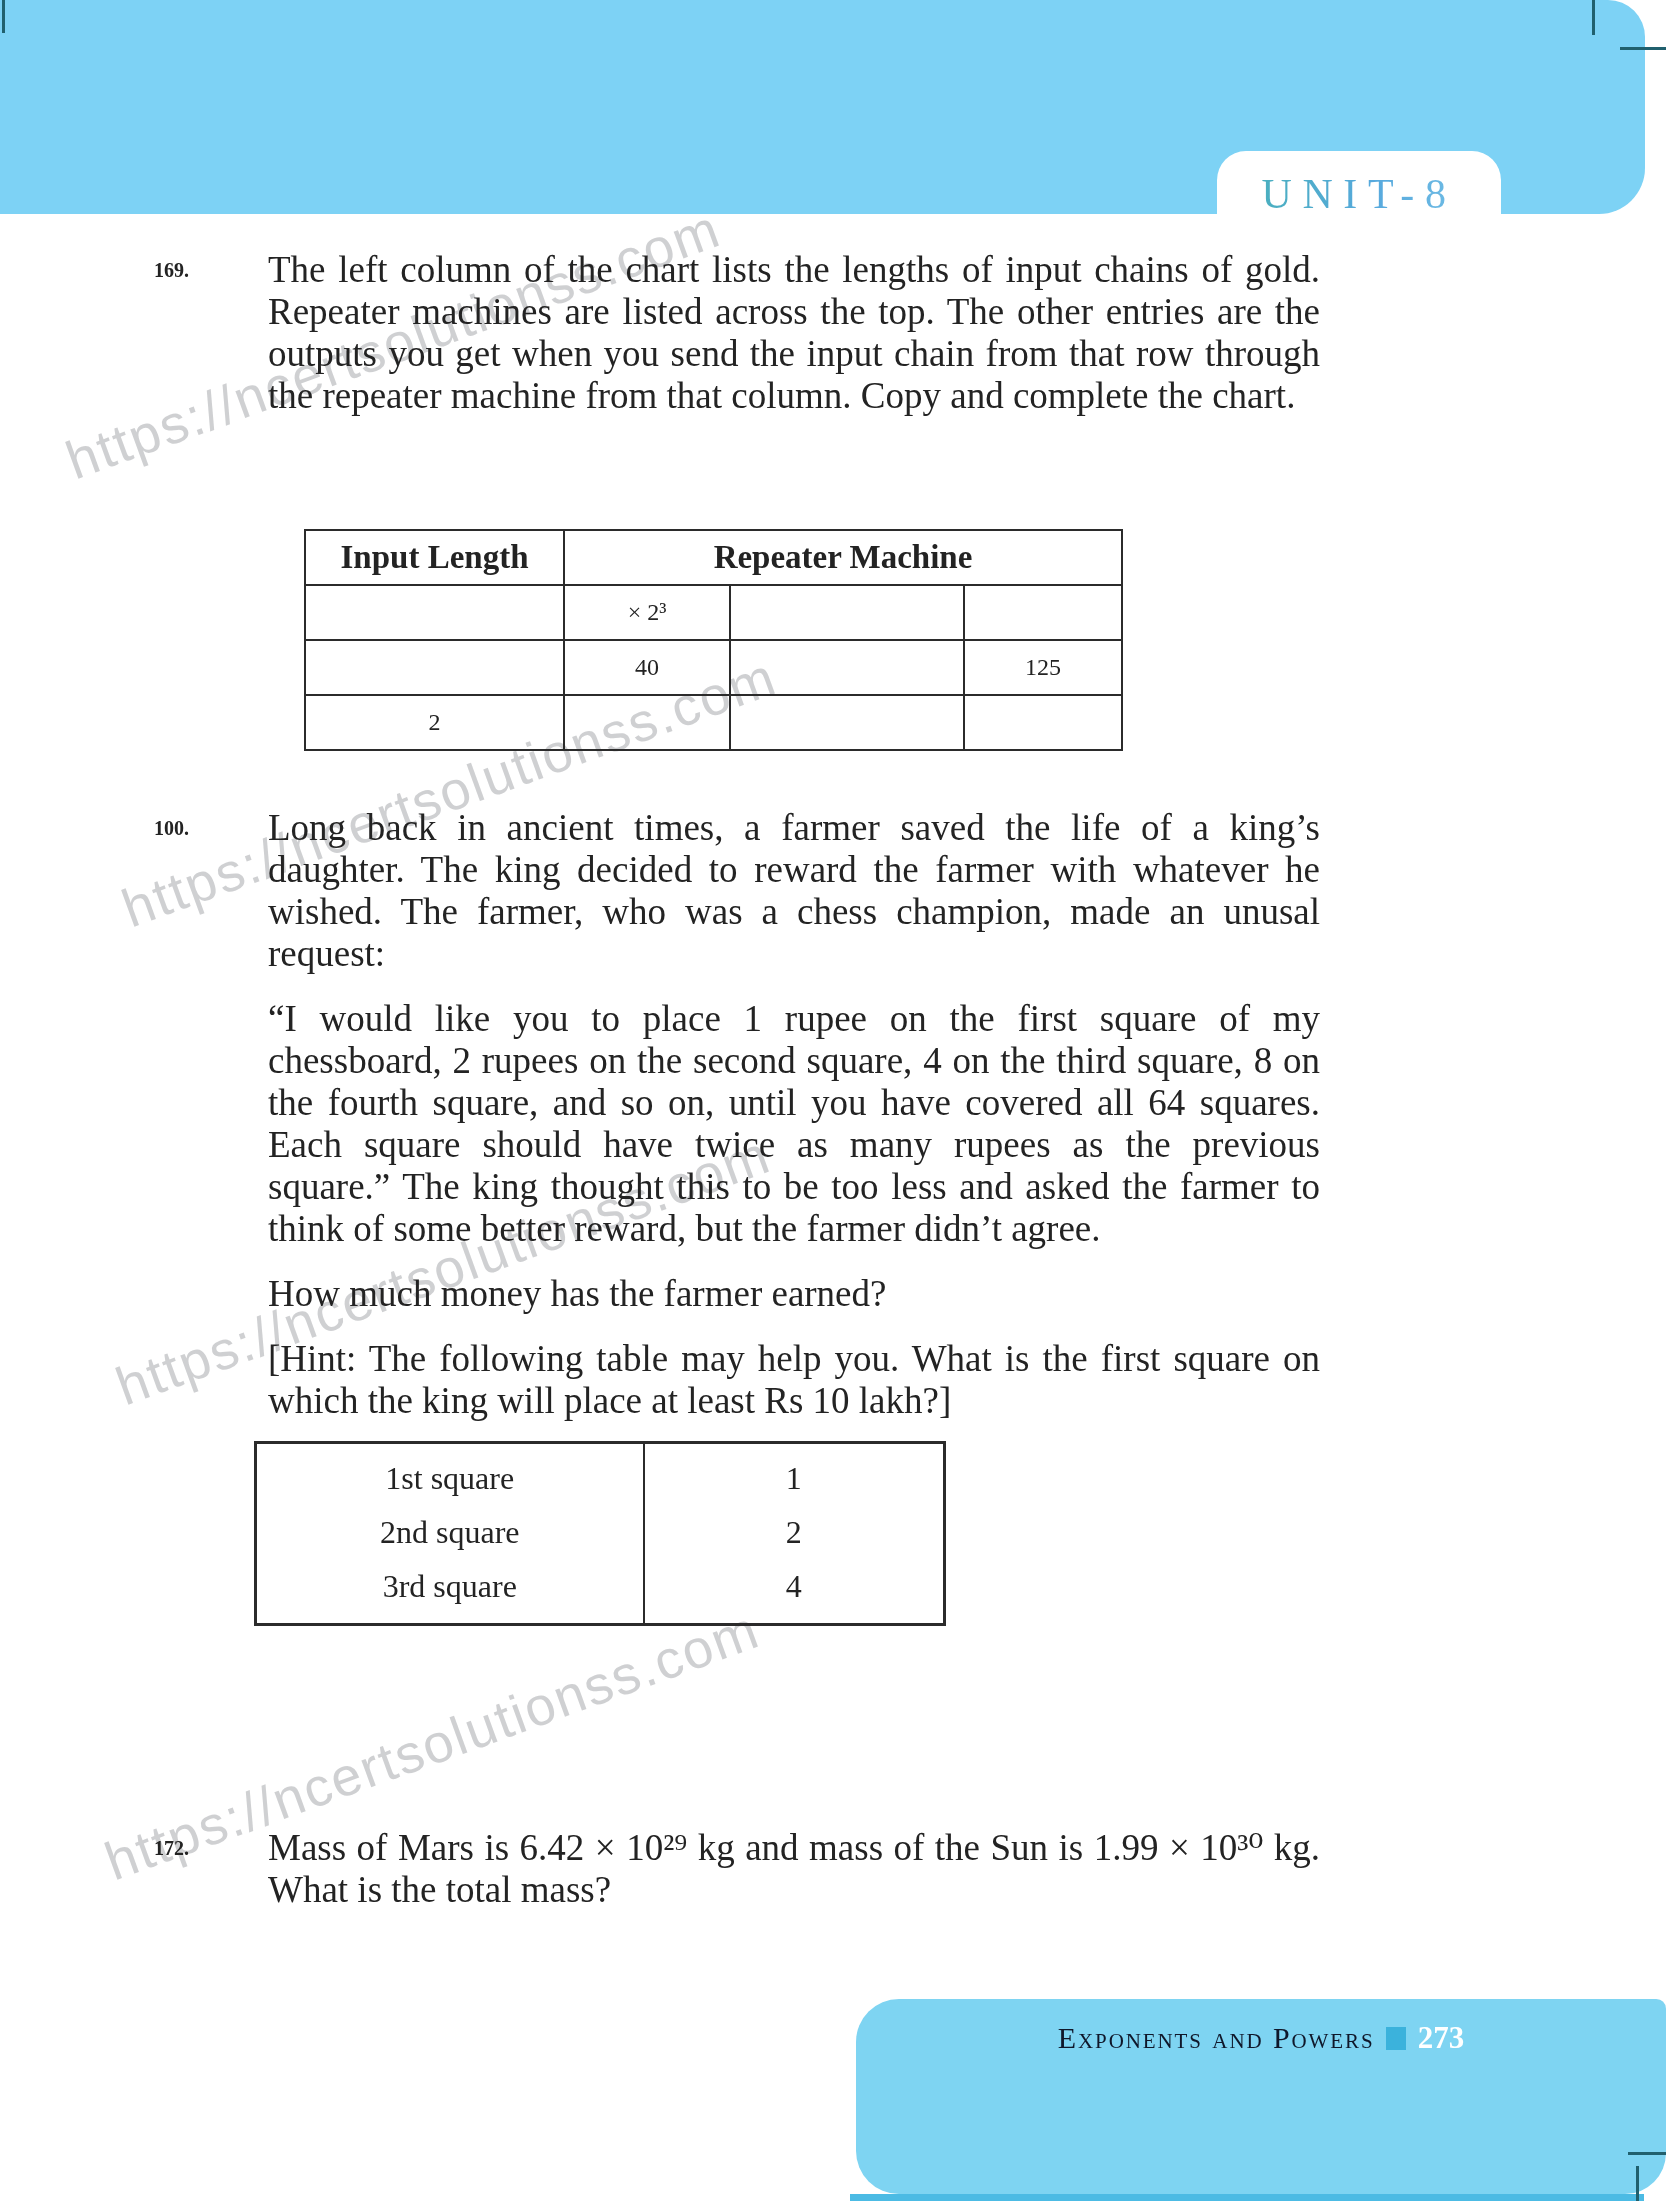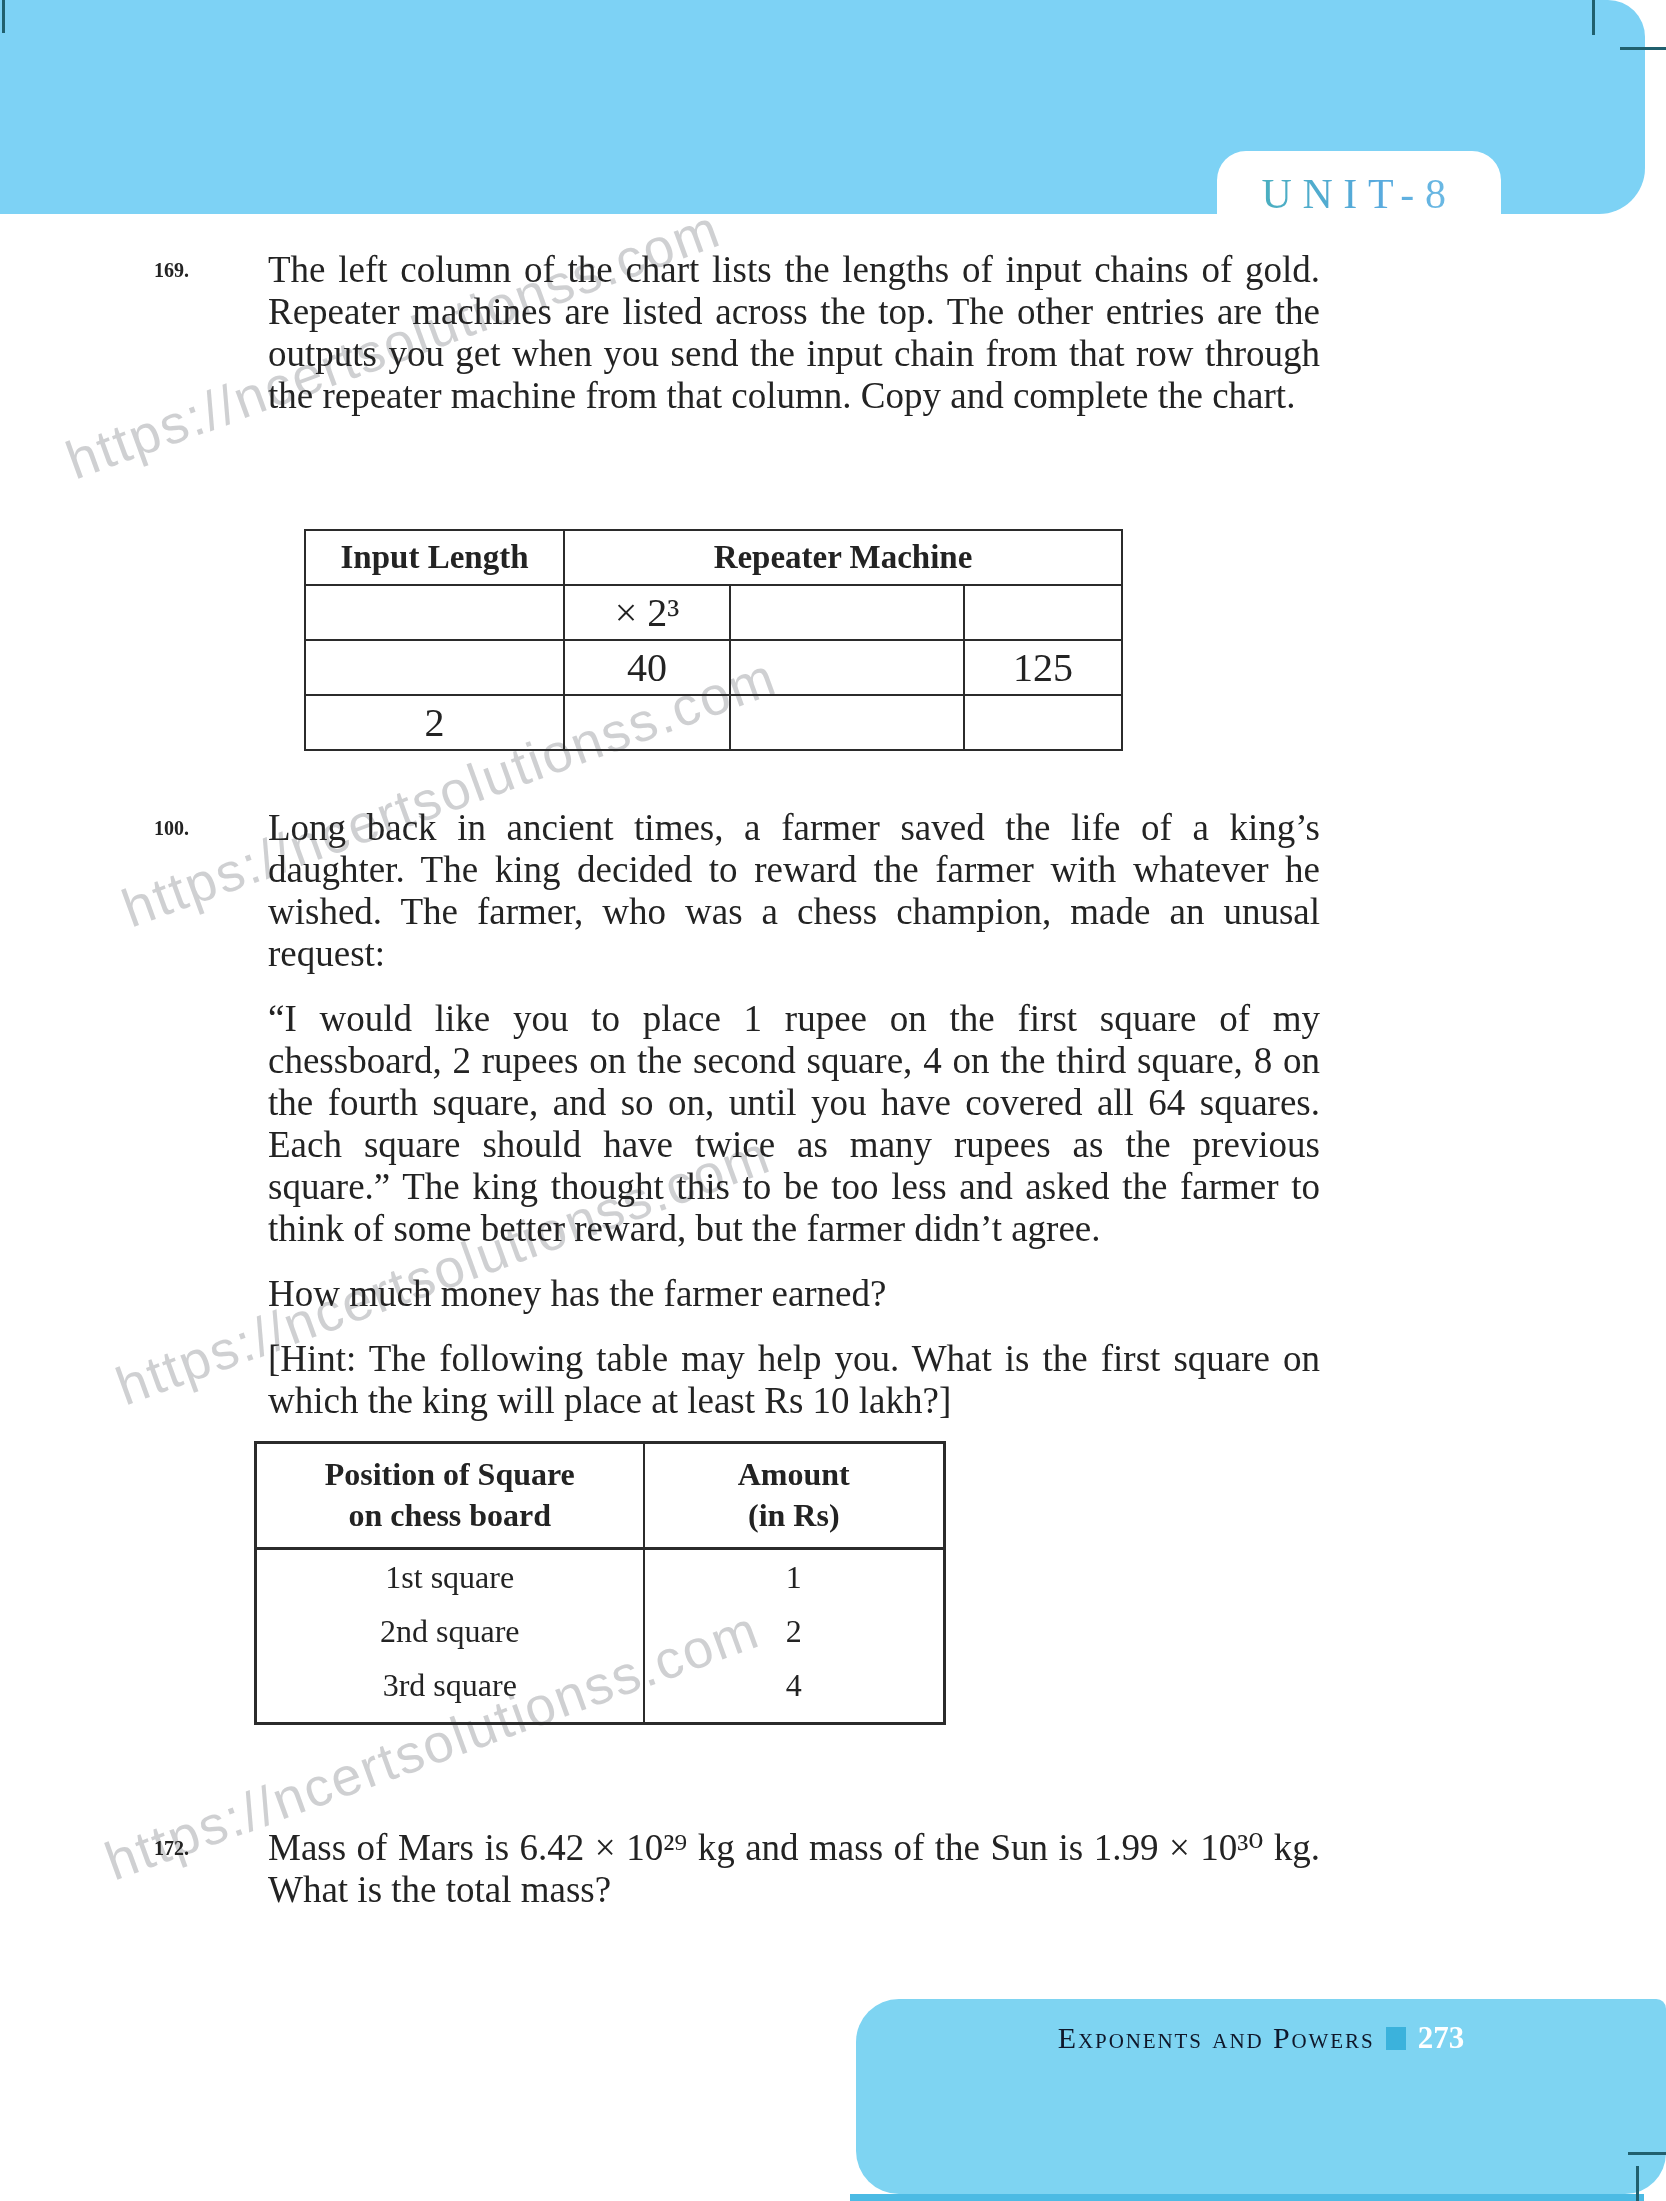--- a/index.html
+++ b/index.html
@@ -59,21 +59,21 @@
   .q171 { top:1722px; }
   .q172 { top:1827px; }
 
   
   .t1 {
     position:absolute; left:304px; top:505px; width:817px; z-index:2;
     border-collapse:collapse; table-layout:fixed; background:transparent;margin-top:24px;
   }
   .t1 th, .t1 td {
     border:2.9px solid #2b2b2b; text-align:center; vertical-align:middle;
-    font-size:40px; height:53px; padding:0; overflow:hidden;
+    font-size:24px; height:53px; padding:0; overflow:hidden;
   }
   .t1 th { font-weight:700; font-size:33px; }
 
   
   .t2 {
     position:absolute; left:254px; top:1441px; width:689px; z-index:2;
     border-collapse:collapse; table-layout:fixed;
     border:3.9px solid #2b2b2b;
   }
   .t2 th {
@@ -177,26 +177,20 @@
     </div>
   </div>
 
   <table class="t2">
     <colgroup>
         <col style="width:388px">
         <col style="width:301px">
       </colgroup>
     <tbody>
       <tr>
-        <th class="c1">Position of Square
-on chess board</th>
-        <th>Amount
-(in Rs)</th>
-      </tr>
-      <tr>
         <td class="c1">1st square</td>
         <td>1</td>
       </tr>
       <tr>
         <td class="c1">2nd square</td>
         <td>2</td>
       </tr>
       <tr>
         <td class="c1">3rd square</td>
         <td>4</td>

